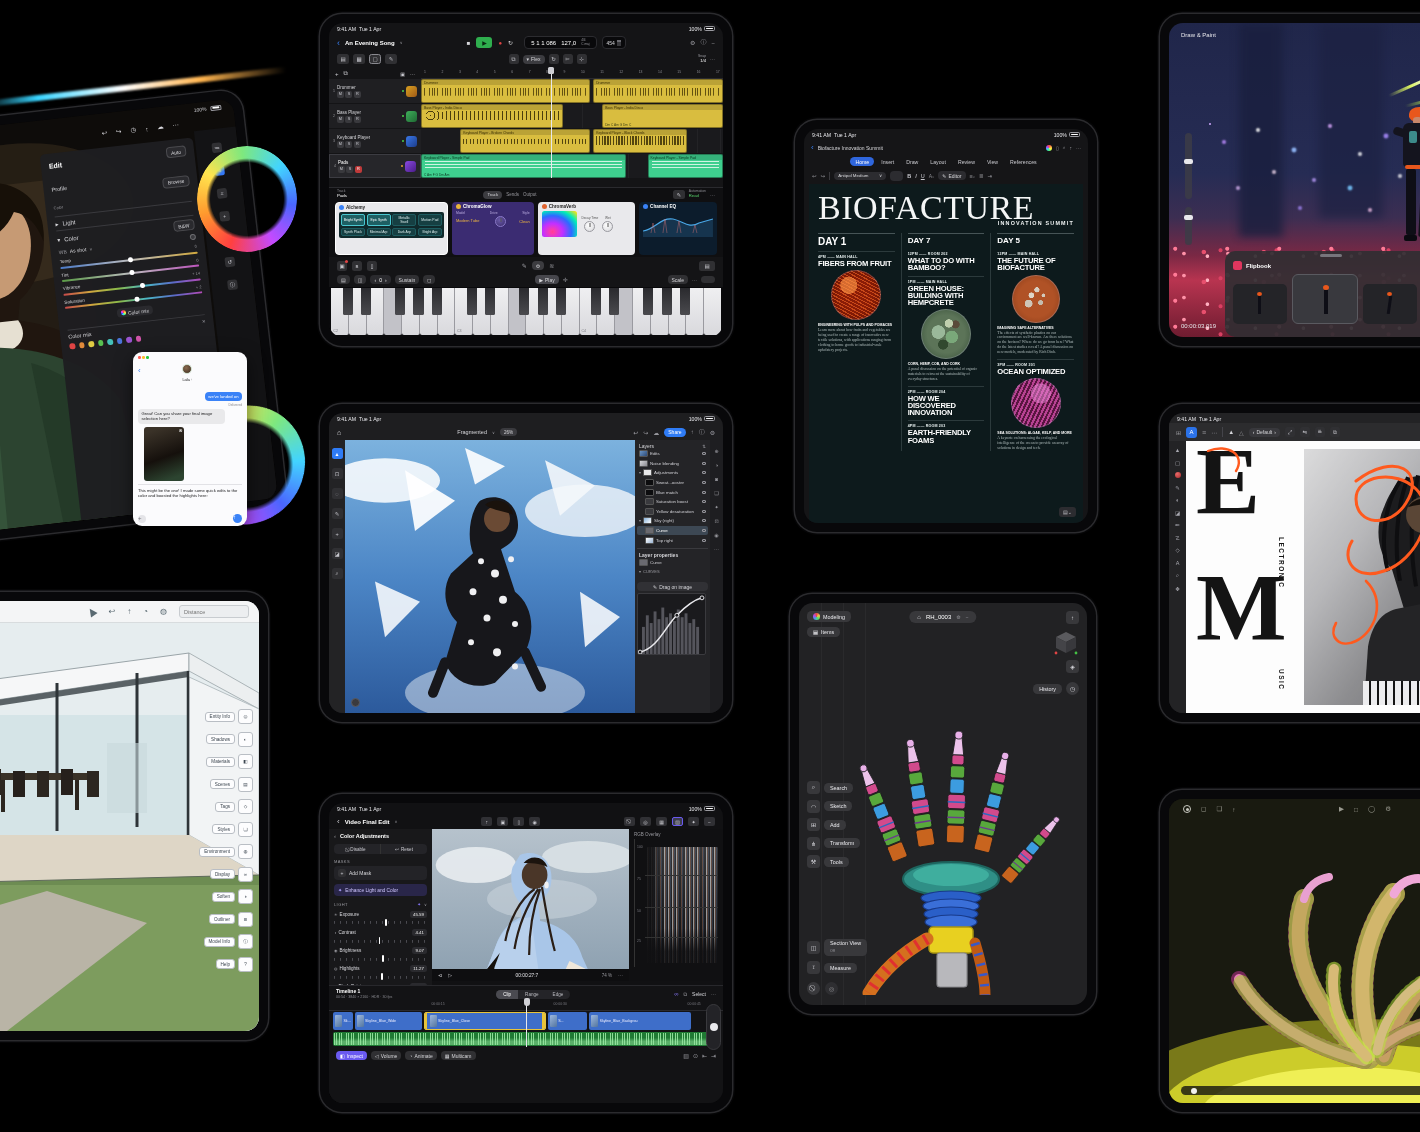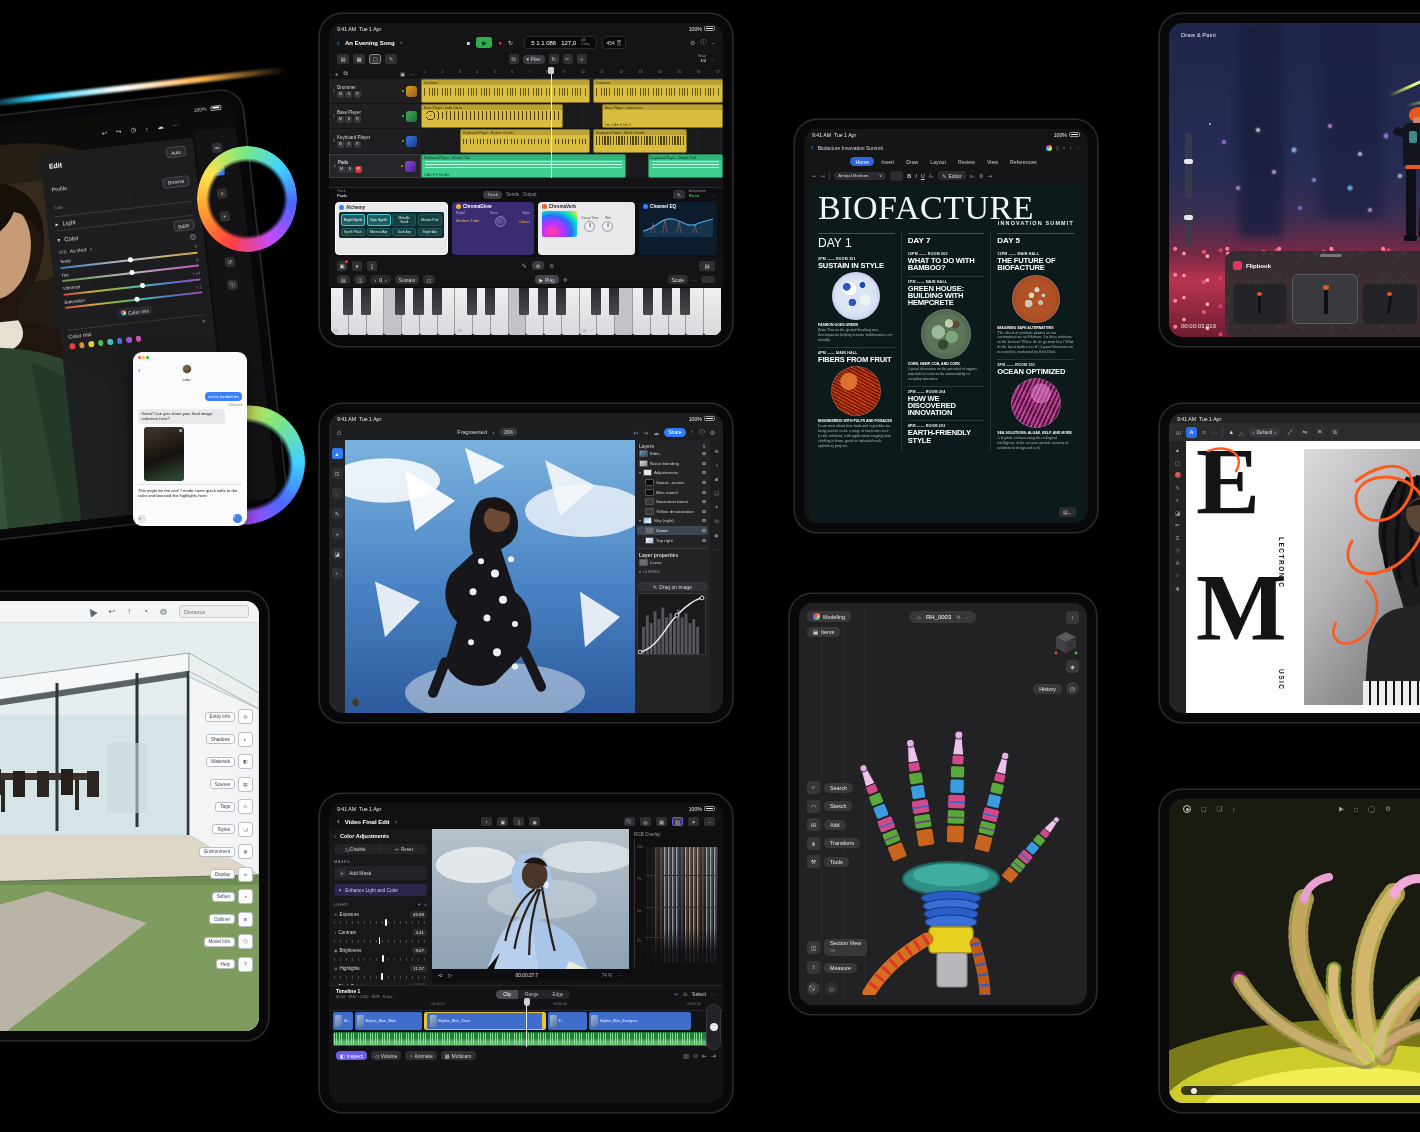--- a/index.html
+++ b/index.html
@@ -637,34 +637,21 @@
     <span>≣</span>
     <span>⇥</span>
   </div>
 
   <div class="abs" style="top:55px;left:5px;right:5px;bottom:0;background:#0d1a1c;padding:9px 9px 4px 9px;overflow:hidden">
     <div style="font-family:'Liberation Serif',serif;font-size:34px;letter-spacing:.5px;color:#f4f6f6;line-height:.9;white-space:nowrap">BIOFACTURE</div>
     <div style="text-align:right;font-size:5.4px;letter-spacing:1.2px;color:#eef2f2;font-weight:bold;margin-top:-4px">INNOVATION SUMMIT</div>
     <div class="f" style="align-items:stretch;gap:0;margin-top:7px">
 
       <div style="flex:1;padding-right:6px">
-        <div style="border-top:1px solid #46545 6;border-top:1px solid #465456;padding-top:2.5px;font-size:12px;font-weight:normal;color:#fff">DAY 1</div>
-        <div class="sess" style="border-top:none">
-          <div class="meta">2PM —— ROOM 201</div>
-          <div class="stitle">SUSTAIN IN STYLE</div>
-          <div class="petri" style="width:48px;height:48px;background:
-            radial-gradient(circle at 30% 30%,#2a58c8 0 8%,transparent 9%),
-            radial-gradient(circle at 64% 26%,#1a48b8 0 6%,transparent 7%),
-            radial-gradient(circle at 42% 64%,#2a58c8 0 9%,transparent 10%),
-            radial-gradient(circle at 70% 58%,#f0f2fa 0 13%,transparent 14%),
-            radial-gradient(circle at 36% 34%,#ffffff 0 15%,transparent 16%),
-            radial-gradient(circle,#dde4f6 0 55%,#b2c0e6 100%)"></div>
-          <div class="tagl">FASHION GOES GREEN</div>
-          <div class="sbody">Brian Tran on the ground-breaking new developments helping to make fashion more eco-friendly.</div>
-        </div>
+        <div style="border-top:1px solid #46545 6;border-top:1px solid #465456;padding-top:2.5px;font-size:10px;font-weight:bold;color:#fff">DAY 1</div>
         <div class="sess">
           <div class="meta">4PM —— MAIN HALL</div>
           <div class="stitle">FIBERS FROM FRUIT</div>
           <div class="petri" style="width:50px;height:50px;background:
             radial-gradient(circle at 35% 30%,rgba(255,150,70,.65) 0 18%,transparent 19%),
             repeating-linear-gradient(28deg,rgba(255,110,40,.55) 0 1px,transparent 1px 3px),
             radial-gradient(circle,#8a1c06 0 45%,#5e1204 100%)"></div>
           <div class="tagl">ENGINEERING WITH PULPS AND POMACES</div>
           <div class="sbody">Learn more about how fruits and vegetables are being used to create a range of innovative new textile solutions, with applications ranging from clothing to home goods to industrial-scale upholstery projects.</div>
         </div>
@@ -688,21 +675,21 @@
             radial-gradient(circle,#5c7458 0 55%,#364e38 100%)"></div>
           <div class="tagl">CORN, HEMP, COB, AND CORK</div>
           <div class="sbody">A panel discussion on the potential of organic materials to reinvent the sustainability of everyday structures.</div>
         </div>
         <div class="sess">
           <div class="meta">2PM —— ROOM 204</div>
           <div class="stitle">HOW WE DISCOVERED INNOVATION</div>
         </div>
         <div class="sess">
           <div class="meta">4PM —— ROOM 203</div>
-          <div class="stitle">EARTH-FRIENDLY STYLE</div>
+          <div class="stitle">EARTH-FRIENDLY FOAMS</div>
         </div>
       </div>
 
       <div style="flex:1;border-left:.5px solid #2c3a3c;padding-left:6px">
         <div style="border-top:1px solid #465456;padding-top:2.5px;font-size:8px;font-weight:bold;color:#fff">DAY 5</div>
         <div class="sess" style="border-top:none">
           <div class="meta">12PM —— MAIN HALL</div>
           <div class="stitle">THE FUTURE OF BIOFACTURE</div>
           <div class="petri" style="width:48px;height:48px;background:
             radial-gradient(circle at 40% 42%,#ded6c8 0 7%,transparent 8%),

